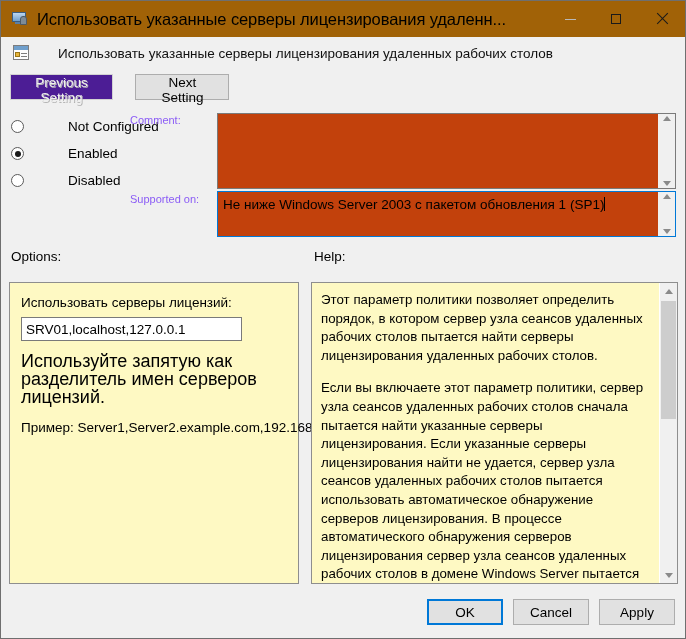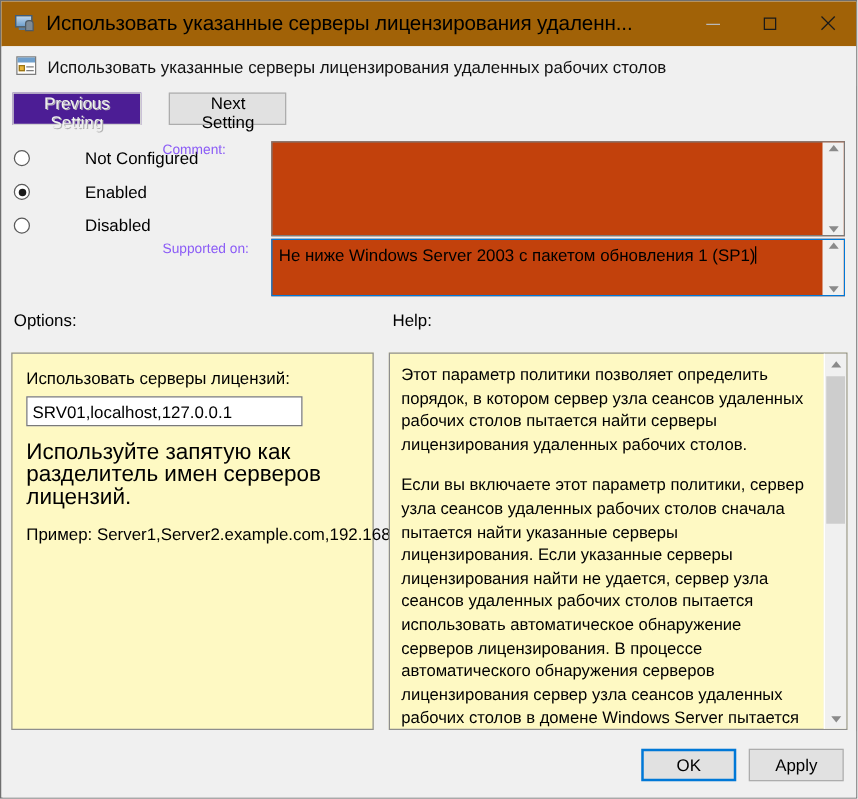--- a/index.html
+++ b/index.html
@@ -82,20 +82,21 @@
 
   
   .setting-row {
     position: absolute;
     left: 1px; top: 36px;
     width: 683px;
     height: 32px;
     background: #f0f0f0;
     display: flex;
     align-items: center;
+    gap: 20px;
   }
   .setting-icon {
     width: 16px; height: 16px;
     margin-left: 11px;
     margin-right: 9px;
     position: relative;
     flex: 0 0 auto;
   }
   .setting-title {
     font-size: 13.5px;
@@ -484,17 +485,18 @@
       <div class="sb-thumb"></div>
       <div class="sb-arrow-bottom">
         <span class="arrow down"></span>
       </div>
     </div>
   </div>
 
   <div class="footer">
     <div class="footer-btns">
       <button class="fbtn default">OK</button>
+      <button class="fbtn">Cancel</button>
       <button class="fbtn">Apply</button>
     </div>
   </div>
 
 </div>
 
 </body></html>

